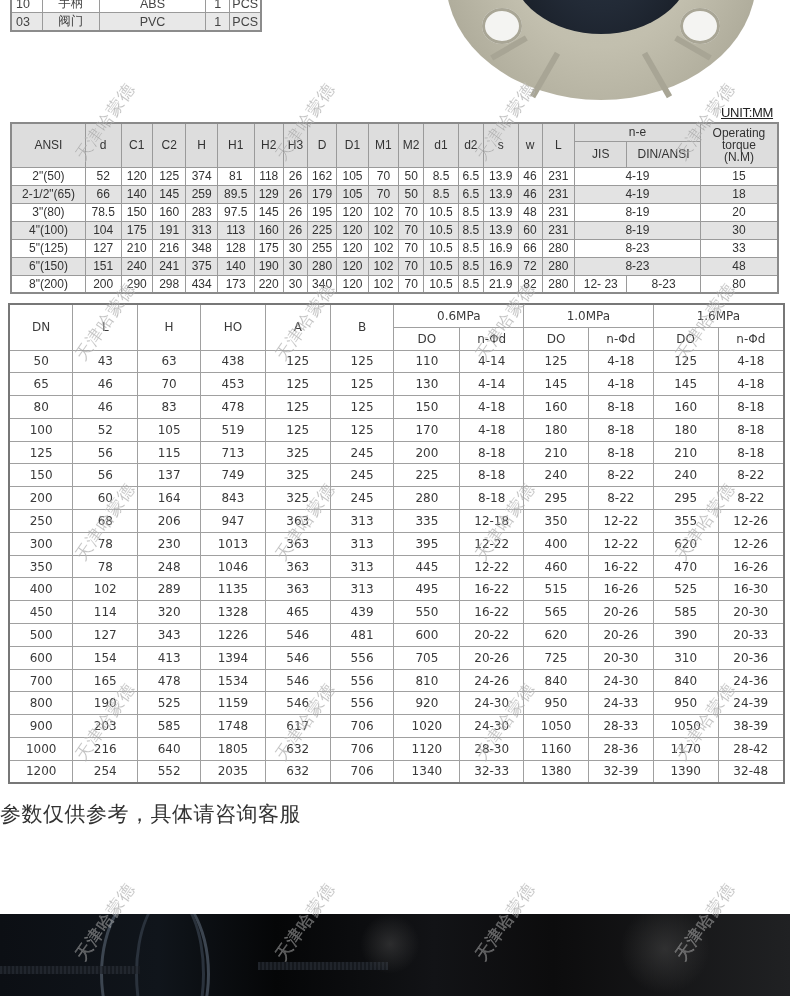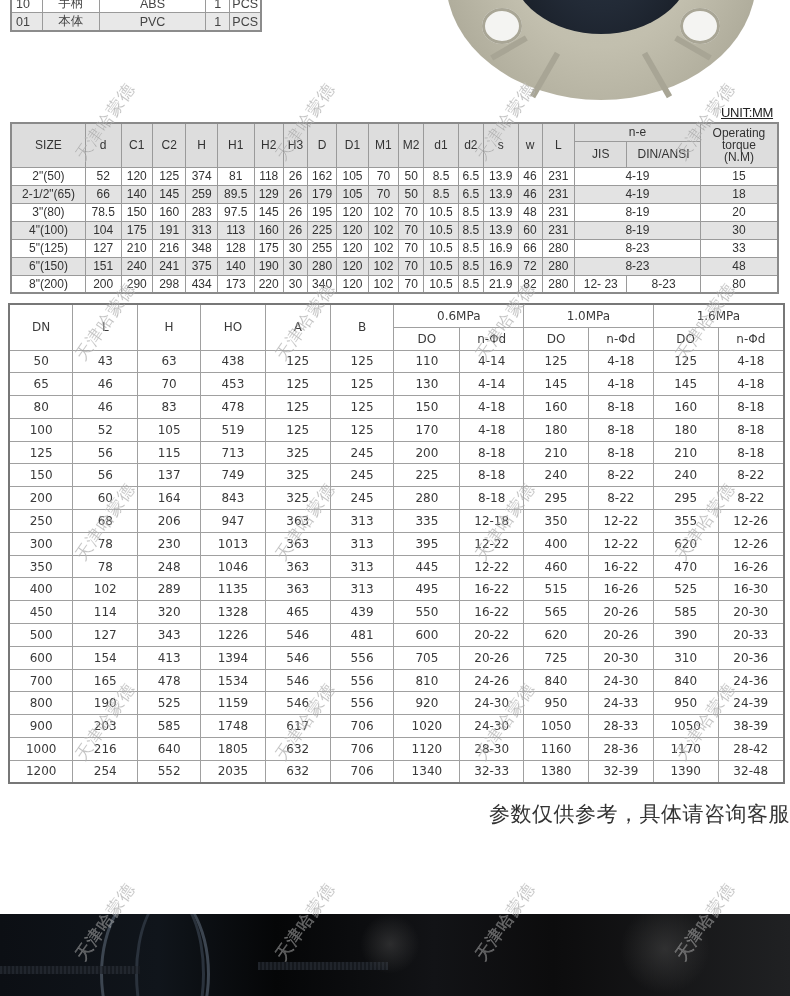--- a/index.html
+++ b/index.html
@@ -38,21 +38,21 @@
   .spec1 .torque { line-height: 12px; font-size: 12px; }
 
   
   .spec2 { position: absolute; left: 8px; top: 303px; width: 777px; border-collapse: collapse; border: 2px solid #777; font-family: "DejaVu Sans", sans-serif; font-size: 12px; color: #3a3a3a; }
   .spec2 th, .spec2 td { border: 1px solid #a0a0a0; text-align: center; padding: 0; font-weight: normal; }
   .spec2 thead tr.r1 th { height: 23px; }
   .spec2 thead tr.r2 th { height: 23px; }
   .spec2 tbody td { height: 22.8px; }
 
   
-  .note { position: absolute; left: 0; top: 800px; width: 790px; text-align: right; font-family: "DejaVu Sans", sans-serif; font-size: 21px; color: #333; letter-spacing: 0.5px; }
+  .note { position: absolute; left: 0; top: 800px; width: 790px; text-align: left; font-family: "DejaVu Sans", sans-serif; font-size: 21px; color: #333; letter-spacing: 0.5px; }
 
   
   .banner { position: absolute; left: 0; top: 914px; width: 790px; height: 82px; overflow: hidden;
     background: linear-gradient(90deg, #0c0f14 0%, #10151b 20%, #050607 35%, #121316 55%, #0c0c0d 70%, #202123 100%); }
   .banner .ring { position: absolute; border-radius: 50%; border: 3px solid #3c4550; }
   .banner .stripe { position: absolute; height: 8px; background: repeating-linear-gradient(90deg, #262b33 0 2px, #181c22 2px 4px); opacity: 0.8; }
   .banner .blob { position: absolute; border-radius: 50%; background: radial-gradient(circle, rgba(80,80,80,0.45), rgba(40,40,40,0) 70%); }
 
   
   .wm { position: absolute; font-family: "DejaVu Sans", sans-serif; font-size: 17px; color: rgba(140,140,140,0.55); transform: rotate(-55deg); transform-origin: left top; white-space: nowrap; pointer-events: none; letter-spacing: 1px; -webkit-text-stroke: 0.3px rgba(255,255,255,0.4); }
@@ -63,22 +63,22 @@
 <table class="parts">
   <tbody id="parts-body">
       <tr>
         <td class="no">10</td>
         <td class="nm">手柄</td>
         <td class="mt">ABS</td>
         <td class="qt">1</td>
         <td class="un">PCS</td>
       </tr>
       <tr>
-        <td class="no">01</td>
-        <td class="nm">本体</td>
+        <td class="no">03</td>
+        <td class="nm">阀门</td>
         <td class="mt">PVC</td>
         <td class="qt">1</td>
         <td class="un">PCS</td>
       </tr>
     </tbody>
 </table>
 
 <div class="photo">
   <div class="flange">
     <div class="seal"></div>
@@ -111,21 +111,21 @@
       <col style="width:24px">
       <col style="width:33px">
       <col style="width:23px">
       <col style="width:31px">
       <col style="width:50px">
       <col style="width:70px">
       <col style="width:74px">
   </colgroup>
   <thead>
     <tr class="h1">
-      <th rowspan="2">SIZE</th>
+      <th rowspan="2">ANSI</th>
       <th rowspan="2">d</th>
       <th rowspan="2">C1</th>
       <th rowspan="2">C2</th>
       <th rowspan="2">H</th>
       <th rowspan="2">H1</th>
       <th rowspan="2">H2</th>
       <th rowspan="2">H3</th>
       <th rowspan="2">D</th>
       <th rowspan="2">D1</th>
       <th rowspan="2">M1</th>

